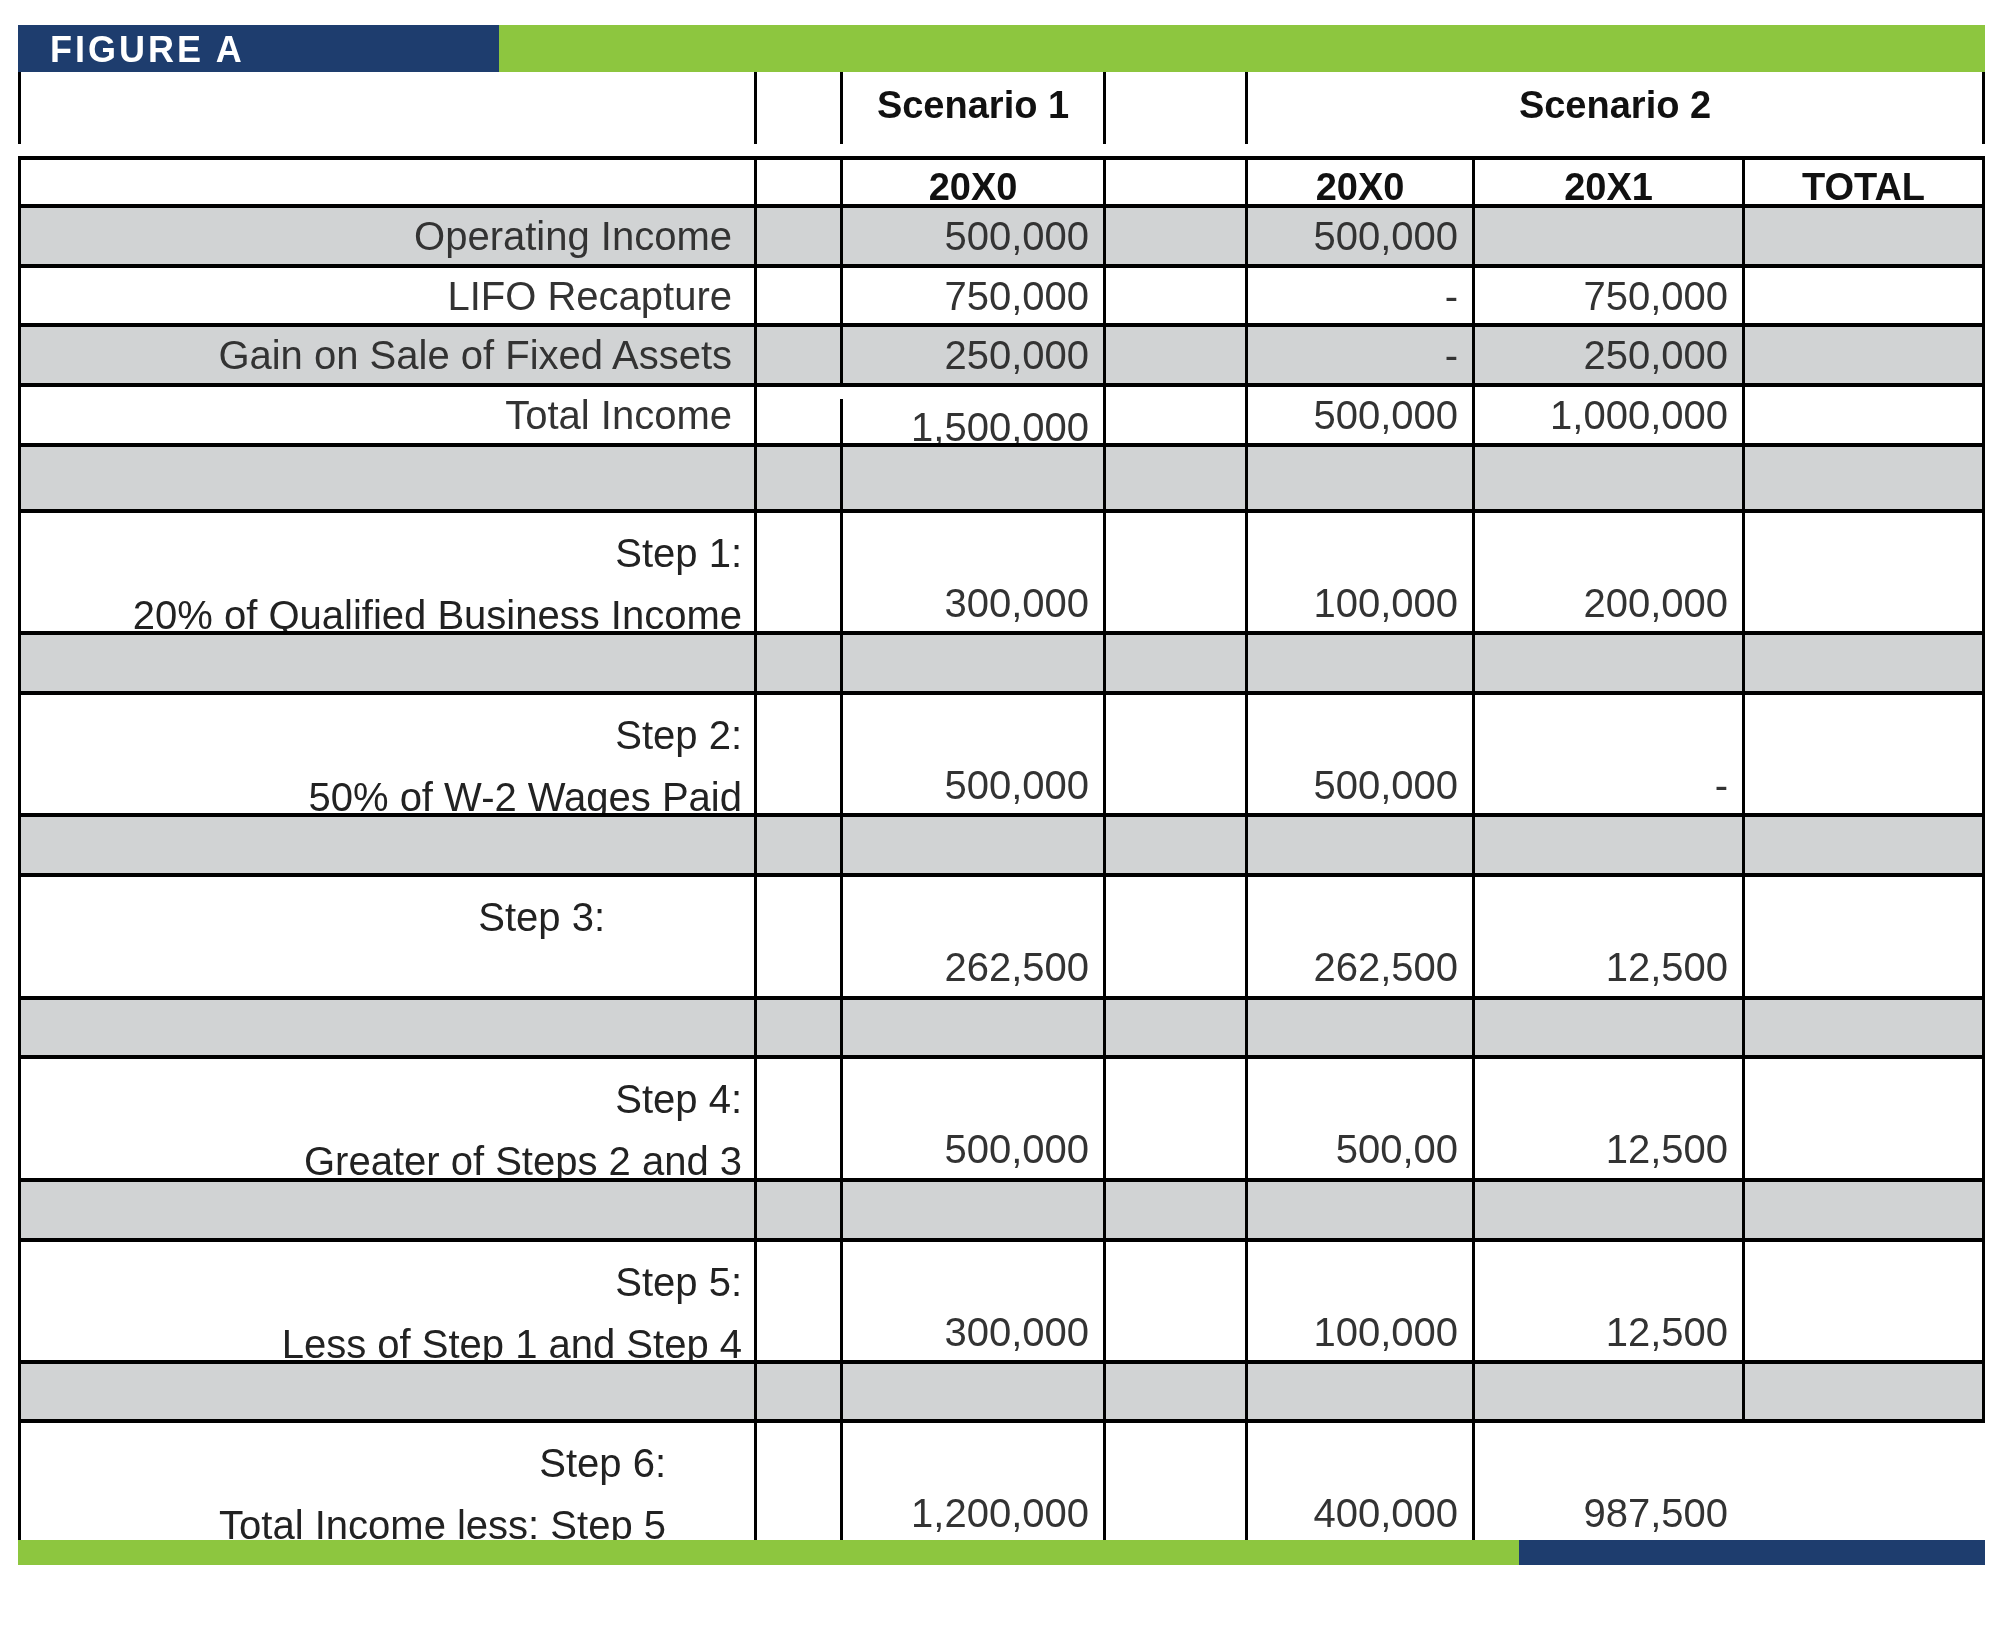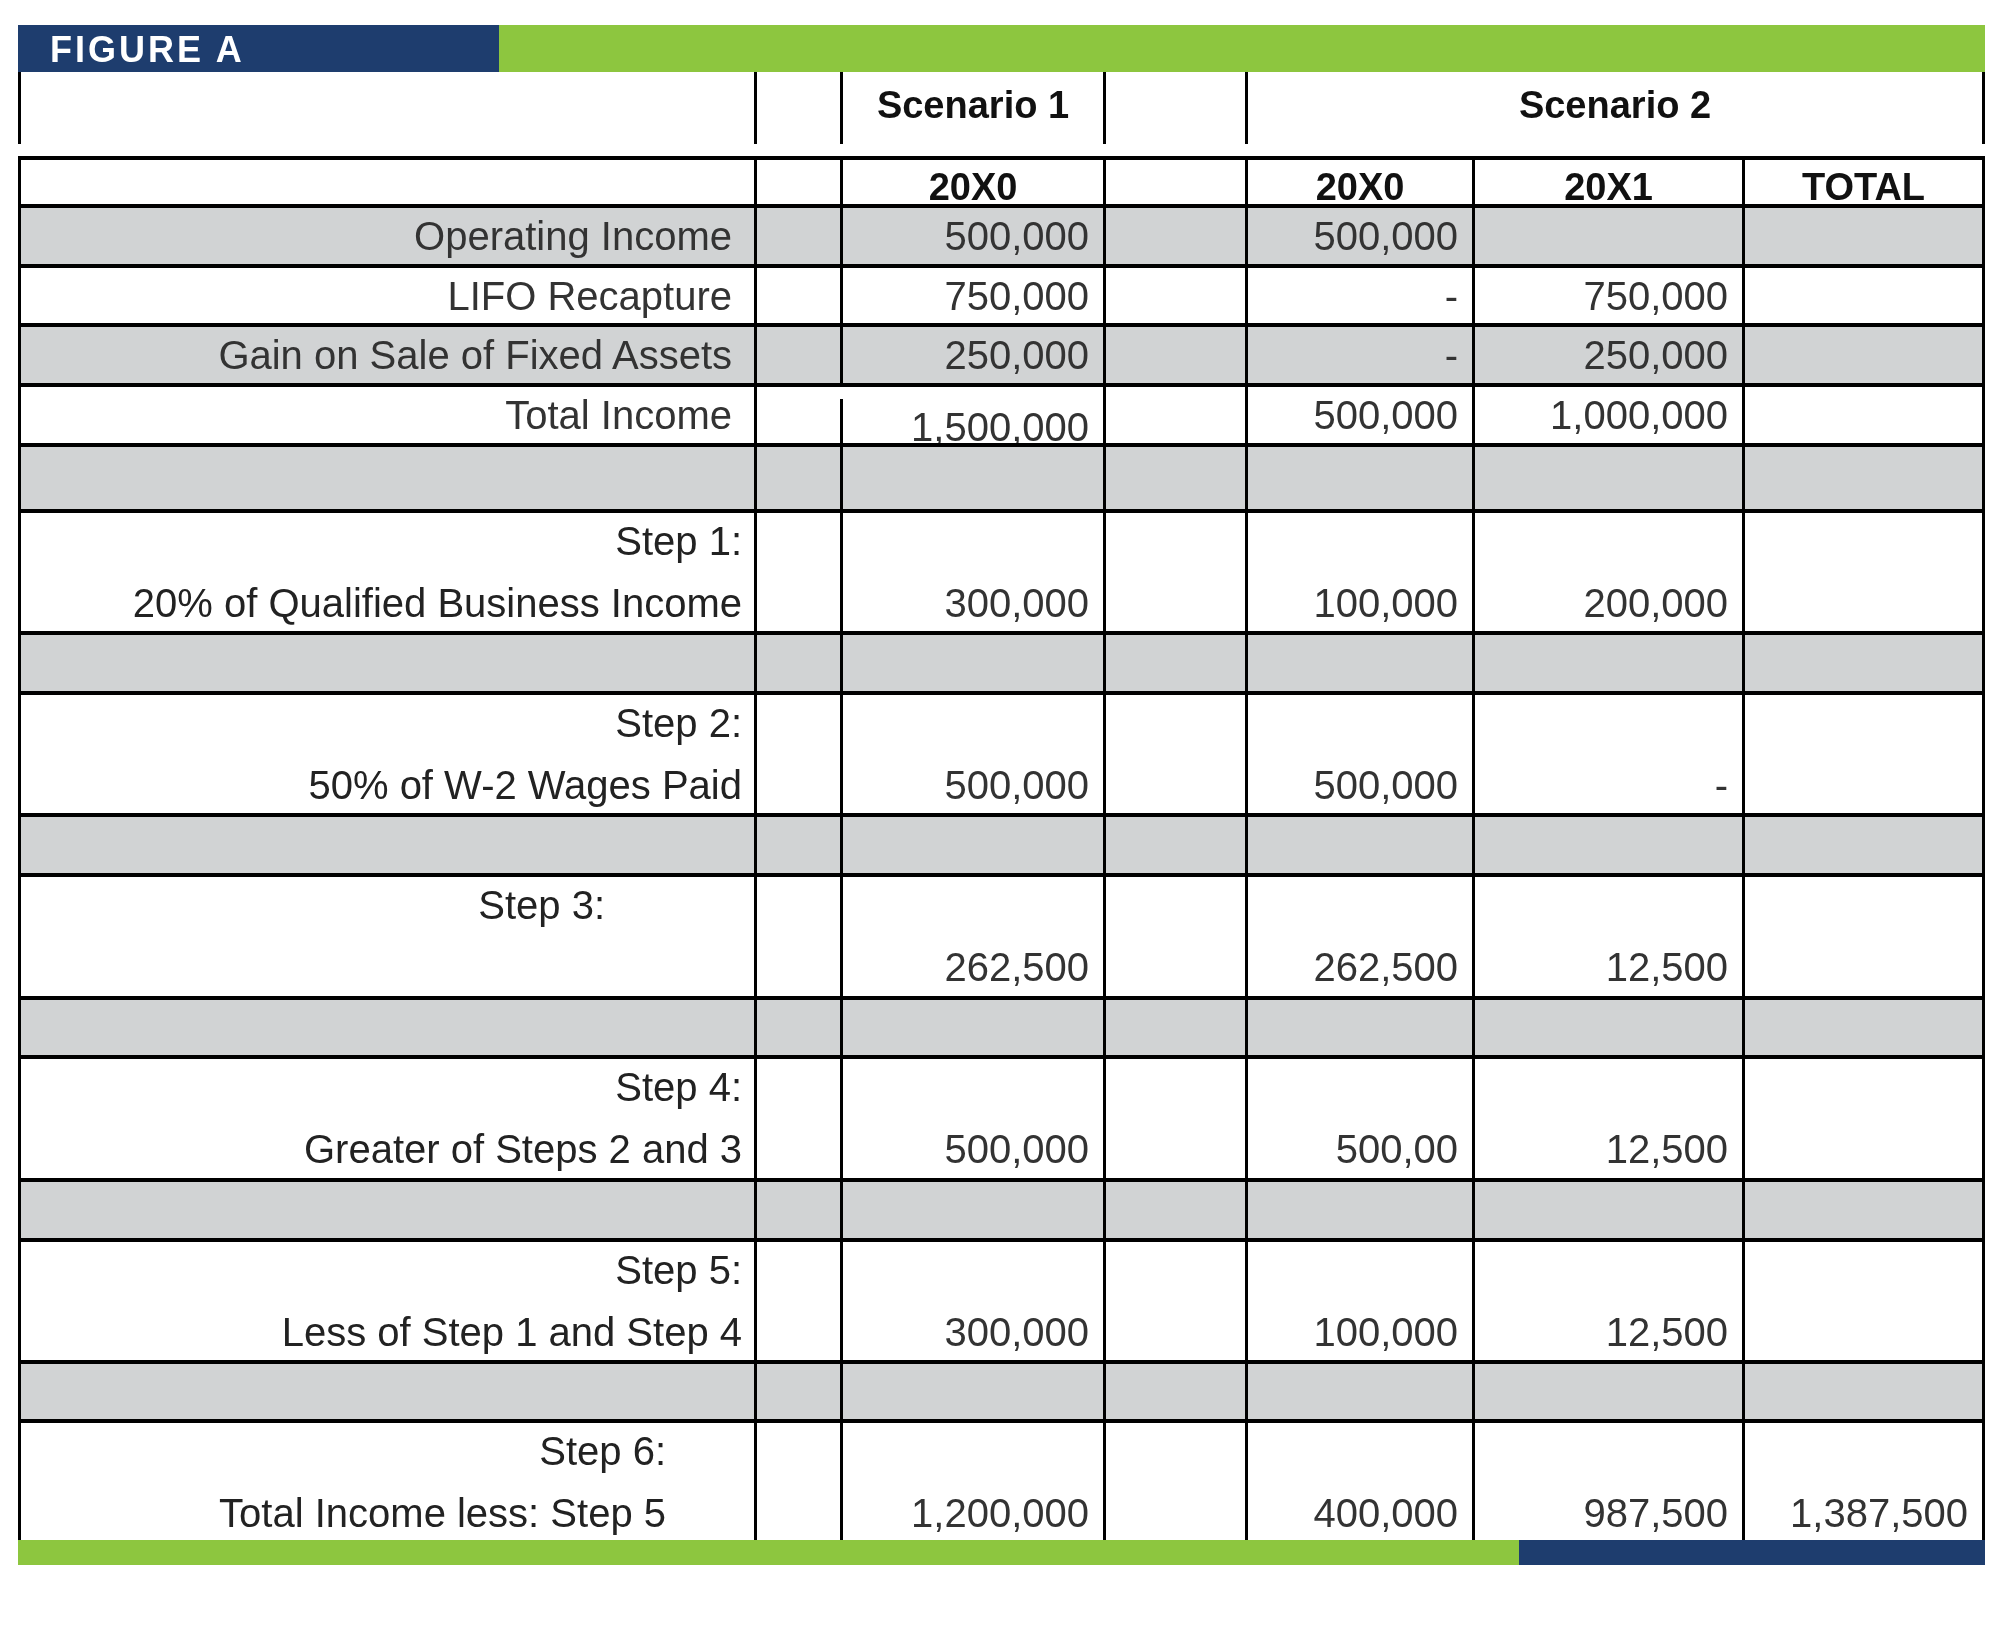--- a/index.html
+++ b/index.html
@@ -14,21 +14,21 @@
 
   .grid { position:absolute; left:18px; top:72px; width:1967px; height:1468px; }
   .row { position:absolute; left:0; width:1967px; box-sizing:border-box; border-top:4px solid #000; }
   .row.shade { background:#d1d3d4; }
   .row.first { border-top:none; }
   .cell { position:absolute; top:0; bottom:0; box-sizing:border-box; border-left:3px solid #000; }
   .lastcol { border-right:3px solid #000; }
   .txt { position:absolute; right:14px; font-size:40px; font-weight:300; color:#333; white-space:nowrap; }
   .hdr { position:absolute; left:0; right:0; text-align:center; font-size:38px; font-weight:bold; color:#111; white-space:nowrap; }
   .lbl { position:absolute; right:22px; font-size:40px; color:#333; white-space:nowrap; }
-  .steplbl { position:absolute; right:12px; font-size:40px; color:#222; white-space:nowrap; }
+  .steplbl { position:absolute; right:12px; font-size:40px; color:#222; white-space:nowrap;margin-top:12px; }
 </style>
 </head>
 <body>
 
 <div class="banner">
   <div class="banner-title">FIGURE A</div>
 </div>
 
 <div class="grid">
 
@@ -315,21 +315,18 @@
     <div class="cell" style="left:822px;width:263px;">
         <div class="txt" style="top:68px;">1,200,000</div>
       </div>
     <div class="cell" style="left:1085px;width:142px;"></div>
     <div class="cell" style="left:1227px;width:227px;">
         <div class="txt" style="top:68px;">400,000</div>
       </div>
     <div class="cell" style="left:1454px;width:270px;">
         <div class="txt" style="top:68px;">987,500</div>
       </div>
-    <div class="cell lastcol" style="left:1724px;width:243px;">
-        <div class="txt" style="top:68px;">1,387,500</div>
-      </div>
   </div>
 </div>
 
 <div class="footer-bar">
   <div class="navy"></div>
 </div>
 
 </body></html>

